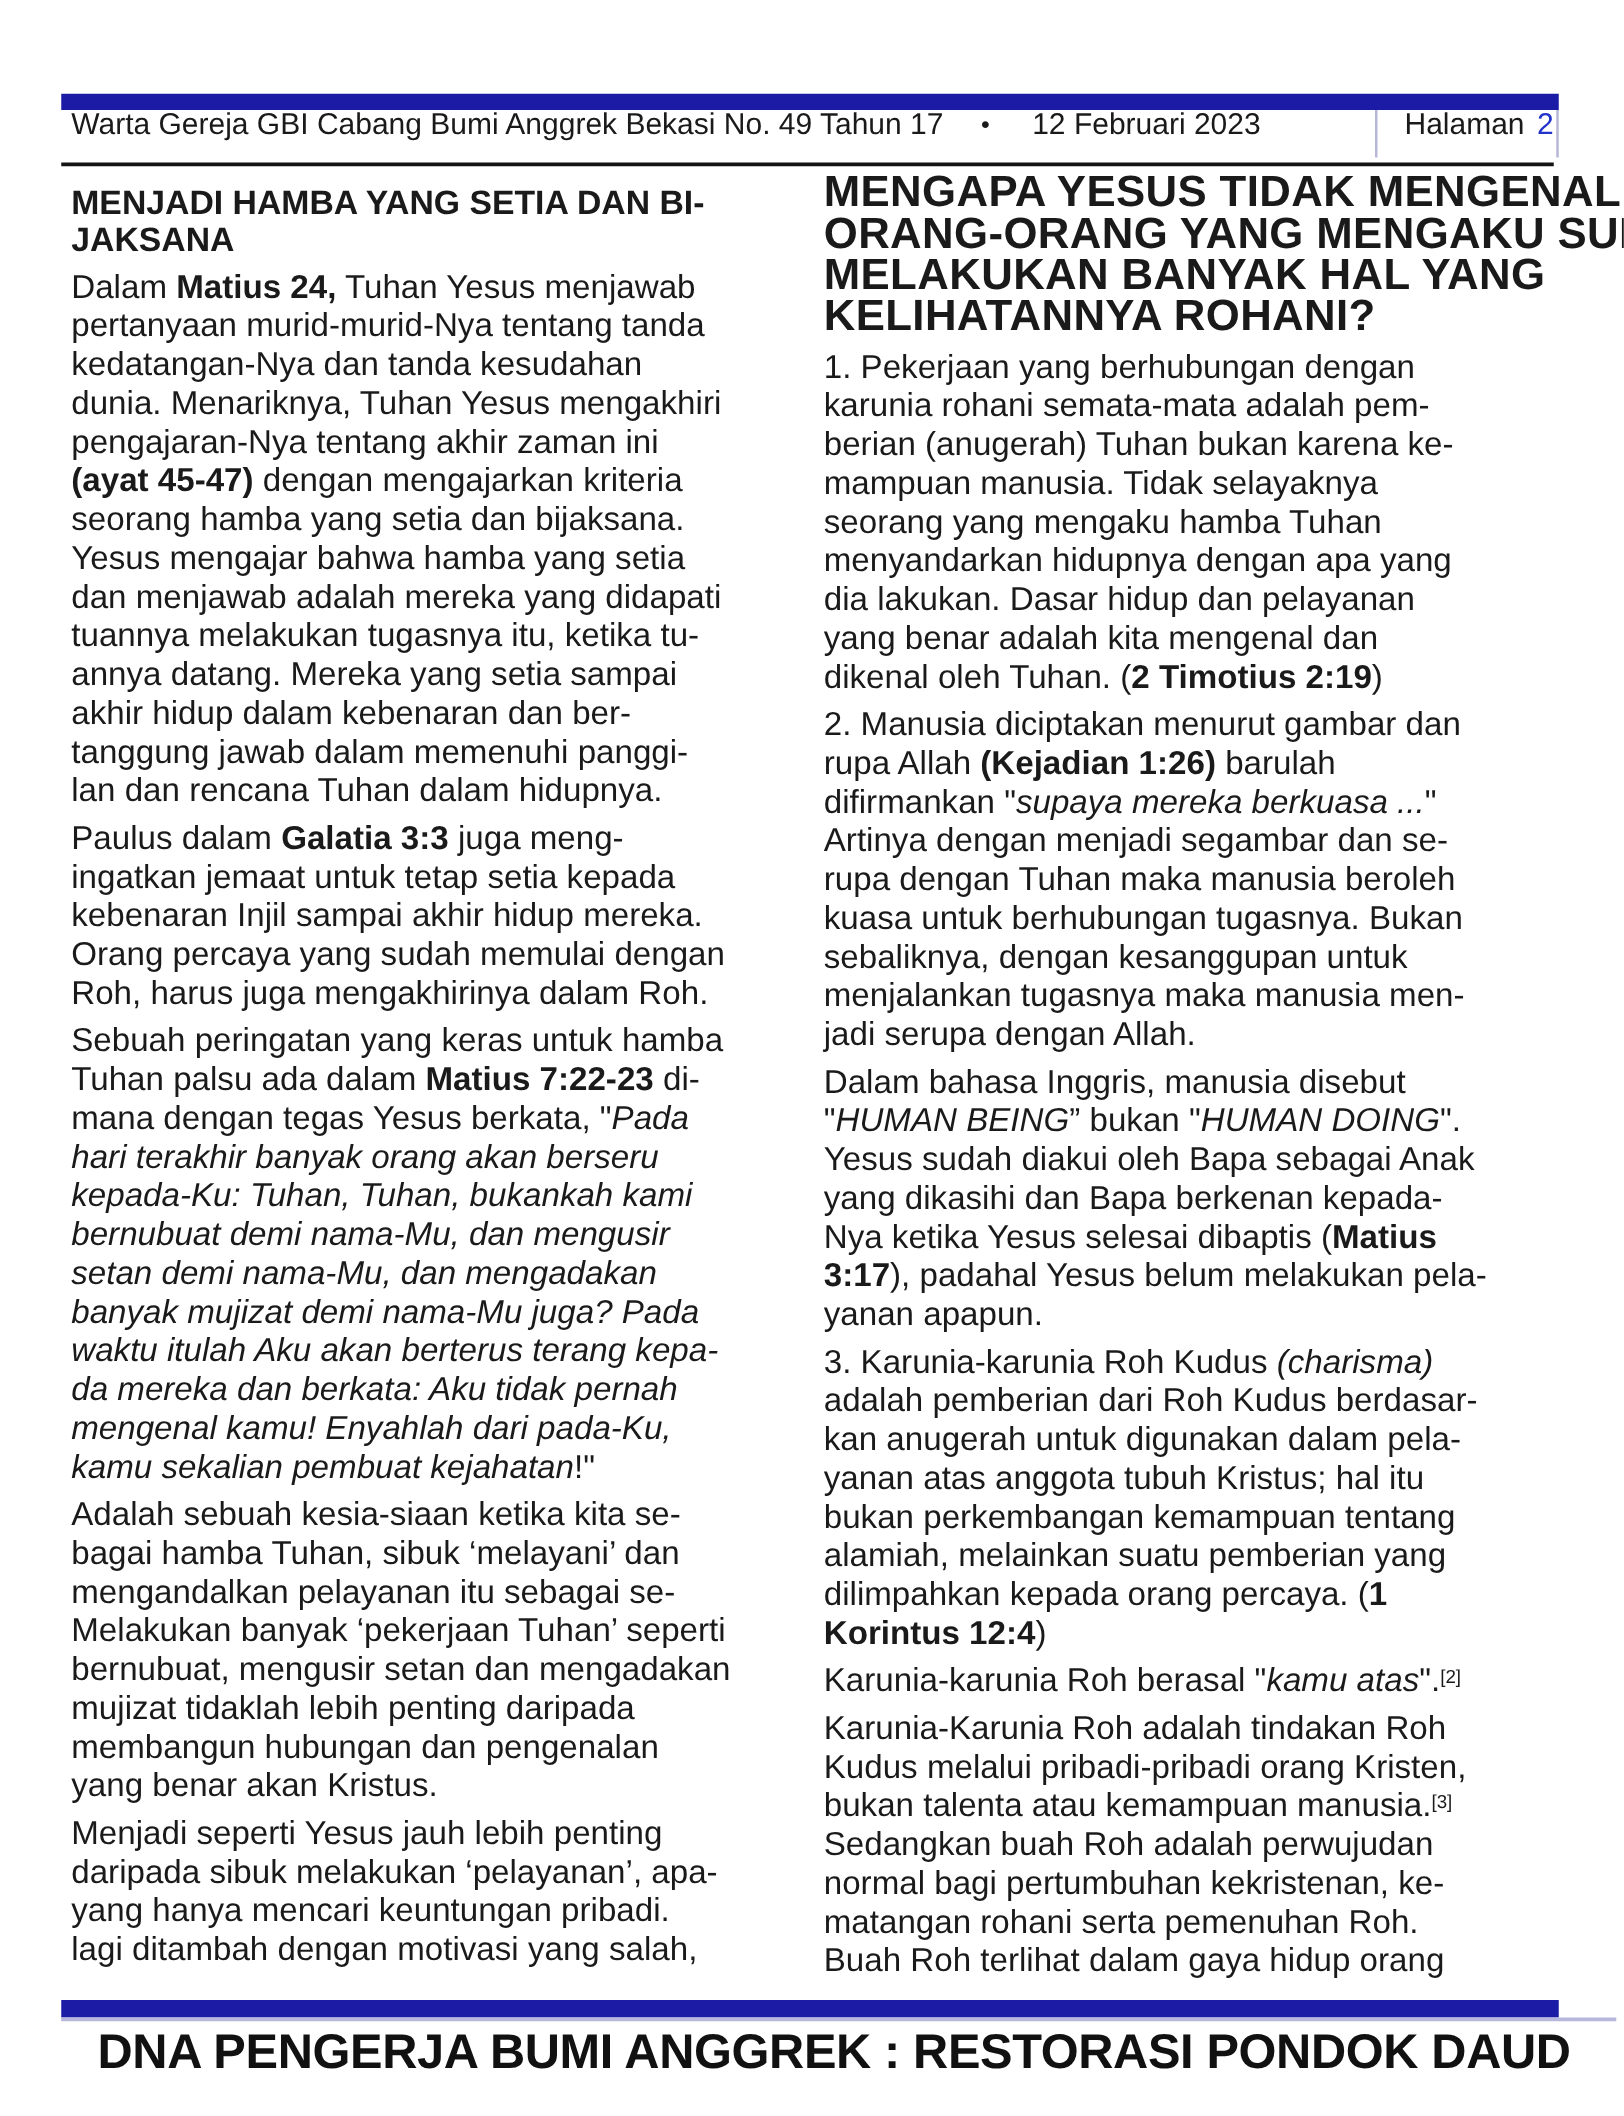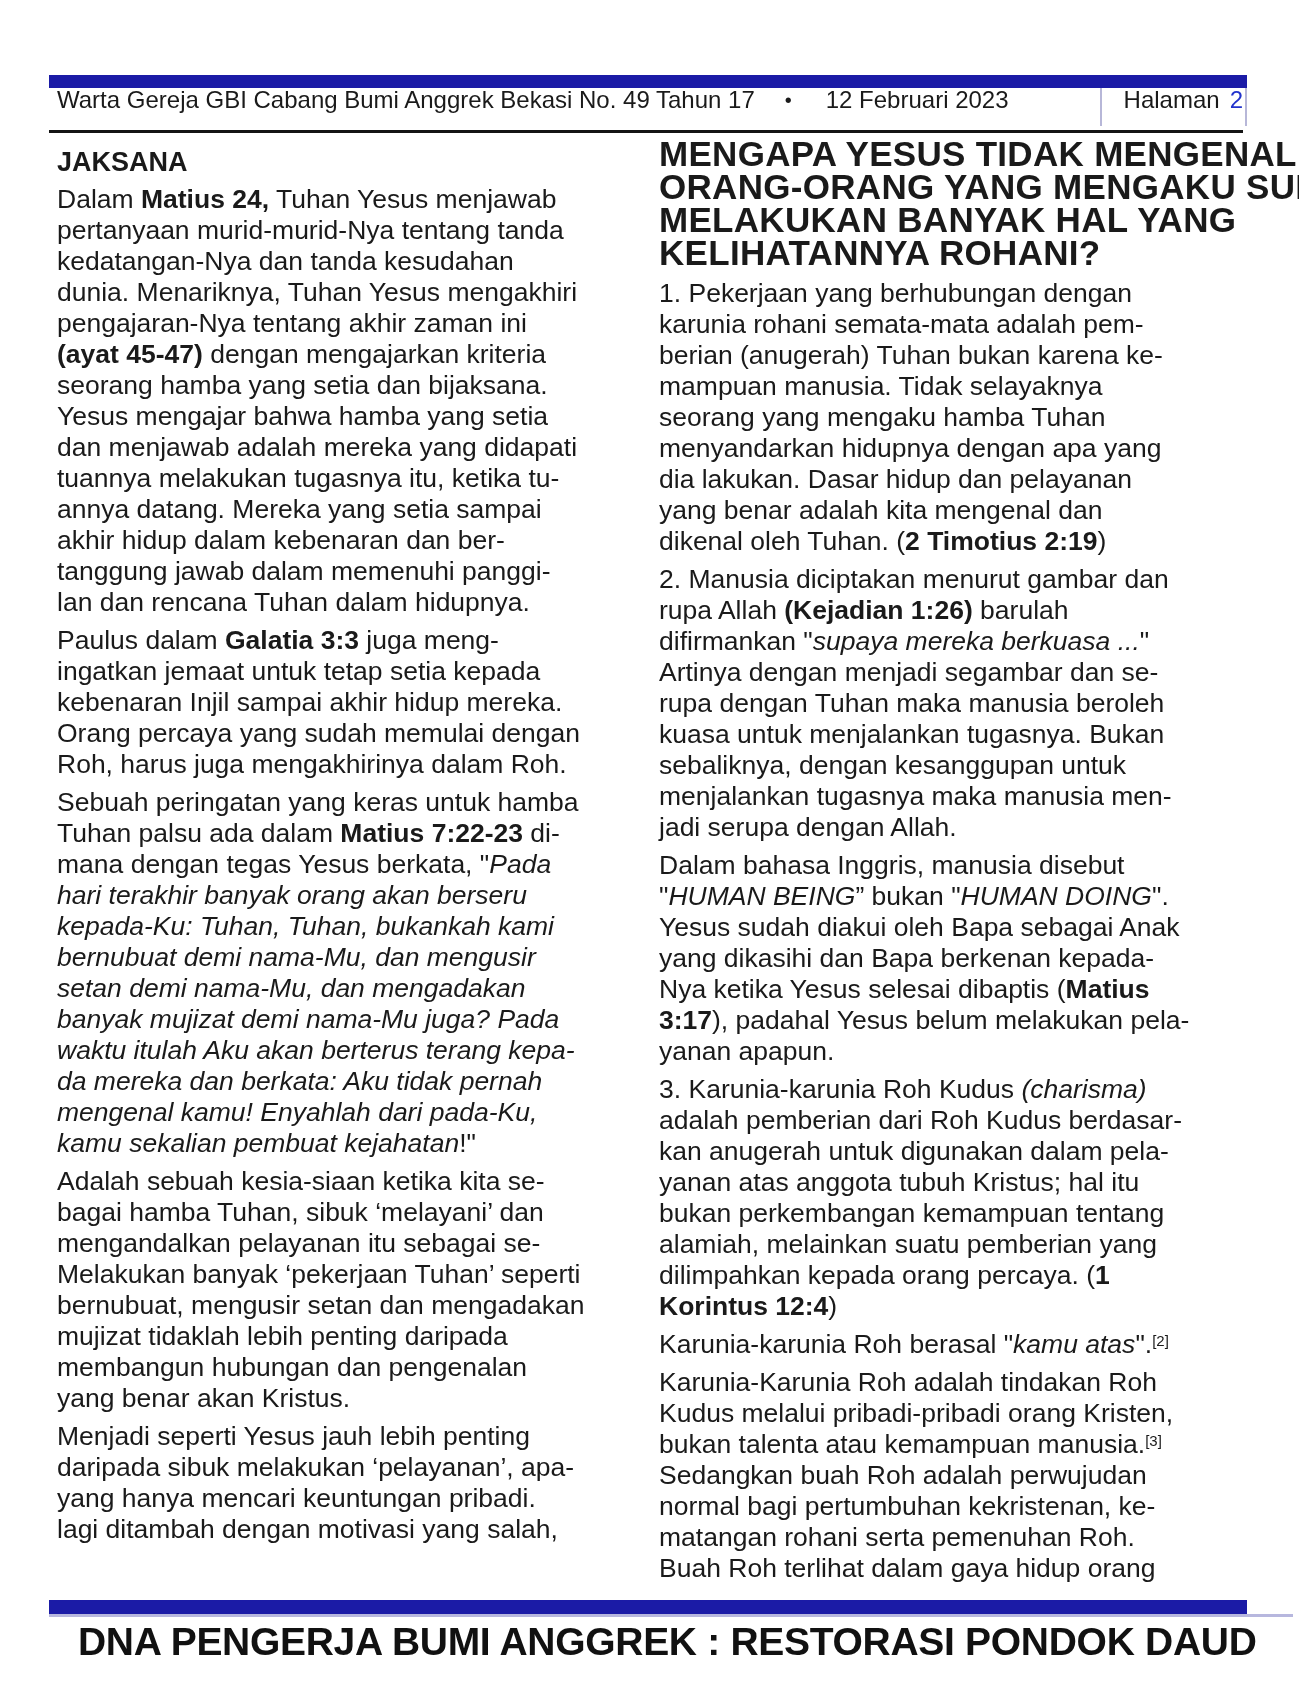--- a/index.html
+++ b/index.html
@@ -53,20 +53,21 @@
     <span>12 Februari 2023</span>
     <span class="spacer"></span>
     <span>Halaman</span>
     <span class="pagenum">2</span>
   </div>
 
   <div class="rule"></div>
 
   <div class="col col-left">
       <div class="block heading">
+        <div class="ln"><span class="seg-b">MENJADI HAMBA YANG SETIA DAN BI-</span></div>
         <div class="ln"><span class="seg-b">JAKSANA</span></div>
       </div>
       <div class="block para">
         <div class="ln"><span class="seg-n">Dalam </span><span class="seg-b">Matius 24,</span><span class="seg-n"> Tuhan Yesus menjawab</span></div>
         <div class="ln"><span class="seg-n">pertanyaan murid-murid-Nya tentang tanda</span></div>
         <div class="ln"><span class="seg-n">kedatangan-Nya dan tanda kesudahan</span></div>
         <div class="ln"><span class="seg-n">dunia. Menariknya, Tuhan Yesus mengakhiri</span></div>
         <div class="ln"><span class="seg-n">pengajaran-Nya tentang akhir zaman ini</span></div>
         <div class="ln"><span class="seg-b">(ayat 45-47)</span><span class="seg-n"> dengan mengajarkan kriteria</span></div>
         <div class="ln"><span class="seg-n">seorang hamba yang setia dan bijaksana.</span></div>
@@ -133,21 +134,21 @@
         <div class="ln"><span class="seg-n">dia lakukan. Dasar hidup dan pelayanan</span></div>
         <div class="ln"><span class="seg-n">yang benar adalah kita mengenal dan</span></div>
         <div class="ln"><span class="seg-n">dikenal oleh Tuhan. (</span><span class="seg-b">2 Timotius 2:19</span><span class="seg-n">)</span></div>
       </div>
       <div class="block para">
         <div class="ln"><span class="seg-n">2. Manusia diciptakan menurut gambar dan</span></div>
         <div class="ln"><span class="seg-n">rupa Allah </span><span class="seg-b">(Kejadian 1:26)</span><span class="seg-n"> barulah</span></div>
         <div class="ln"><span class="seg-n">difirmankan "</span><span class="seg-i">supaya mereka berkuasa ...</span><span class="seg-n">"</span></div>
         <div class="ln"><span class="seg-n">Artinya dengan menjadi segambar dan se-</span></div>
         <div class="ln"><span class="seg-n">rupa dengan Tuhan maka manusia beroleh</span></div>
-        <div class="ln"><span class="seg-n">kuasa untuk menjalankan tugasnya. Bukan</span></div>
+        <div class="ln"><span class="seg-n">kuasa untuk berhubungan tugasnya. Bukan</span></div>
         <div class="ln"><span class="seg-n">sebaliknya, dengan kesanggupan untuk</span></div>
         <div class="ln"><span class="seg-n">menjalankan tugasnya maka manusia men-</span></div>
         <div class="ln"><span class="seg-n">jadi serupa dengan Allah.</span></div>
       </div>
       <div class="block para">
         <div class="ln"><span class="seg-n">Dalam bahasa Inggris, manusia disebut</span></div>
         <div class="ln"><span class="seg-n">"</span><span class="seg-i">HUMAN BEING</span><span class="seg-n">” bukan "</span><span class="seg-i">HUMAN DOING</span><span class="seg-n">".</span></div>
         <div class="ln"><span class="seg-n">Yesus sudah diakui oleh Bapa sebagai Anak</span></div>
         <div class="ln"><span class="seg-n">yang dikasihi dan Bapa berkenan kepada-</span></div>
         <div class="ln"><span class="seg-n">Nya ketika Yesus selesai dibaptis (</span><span class="seg-b">Matius</span></div>

